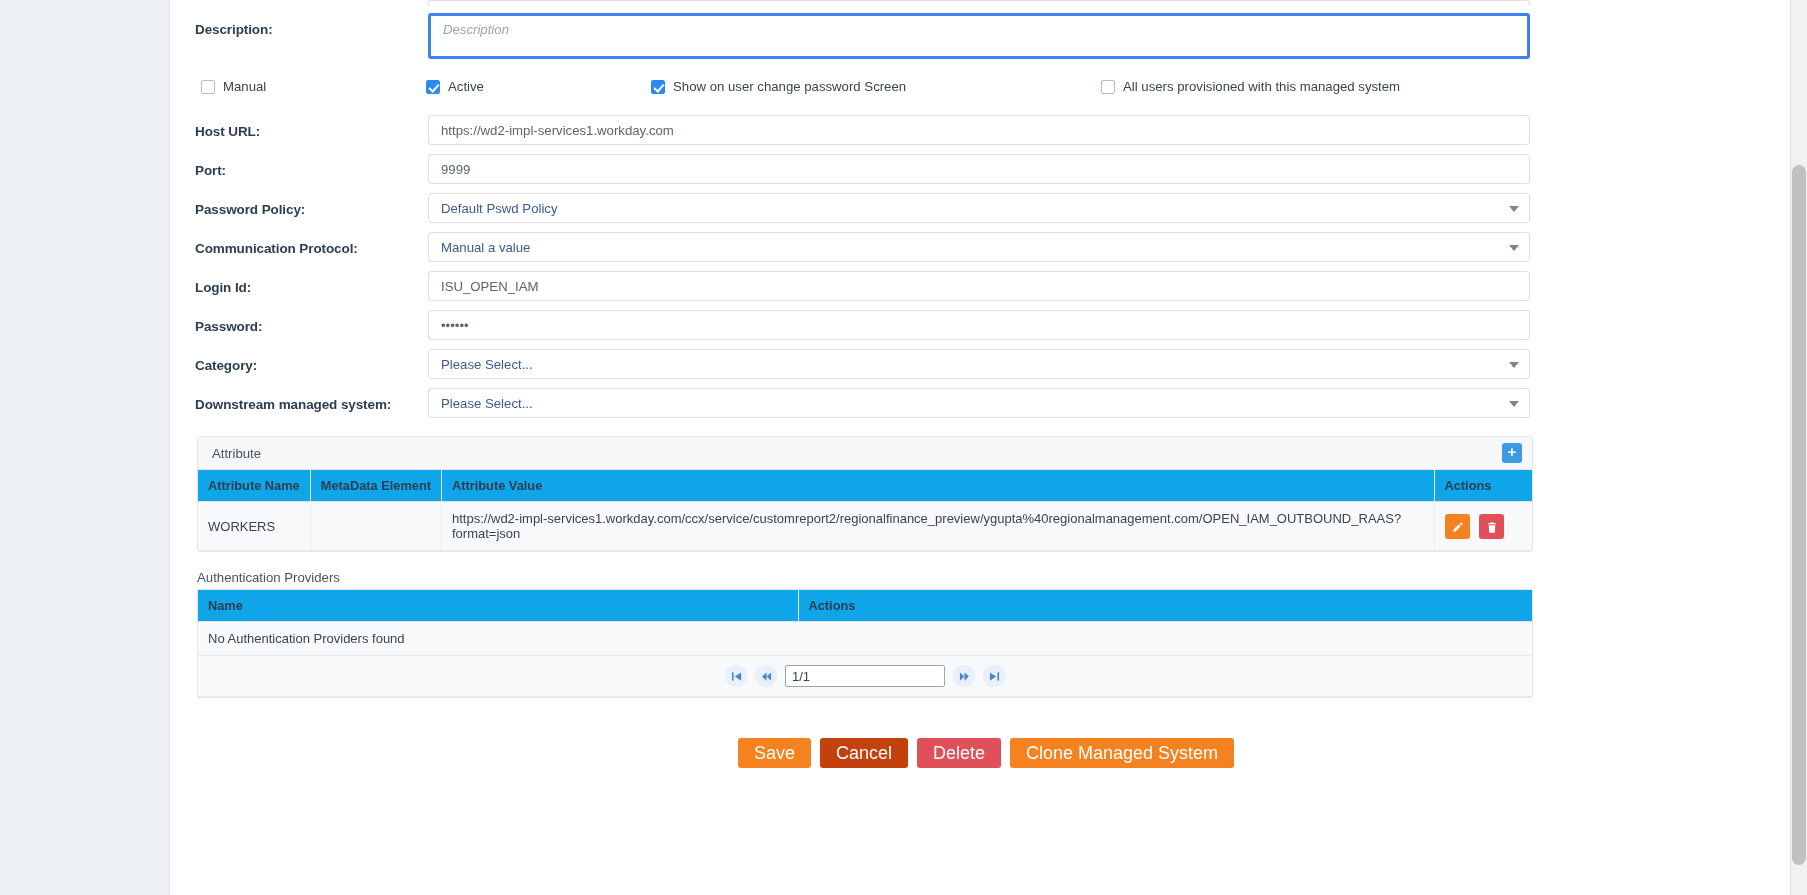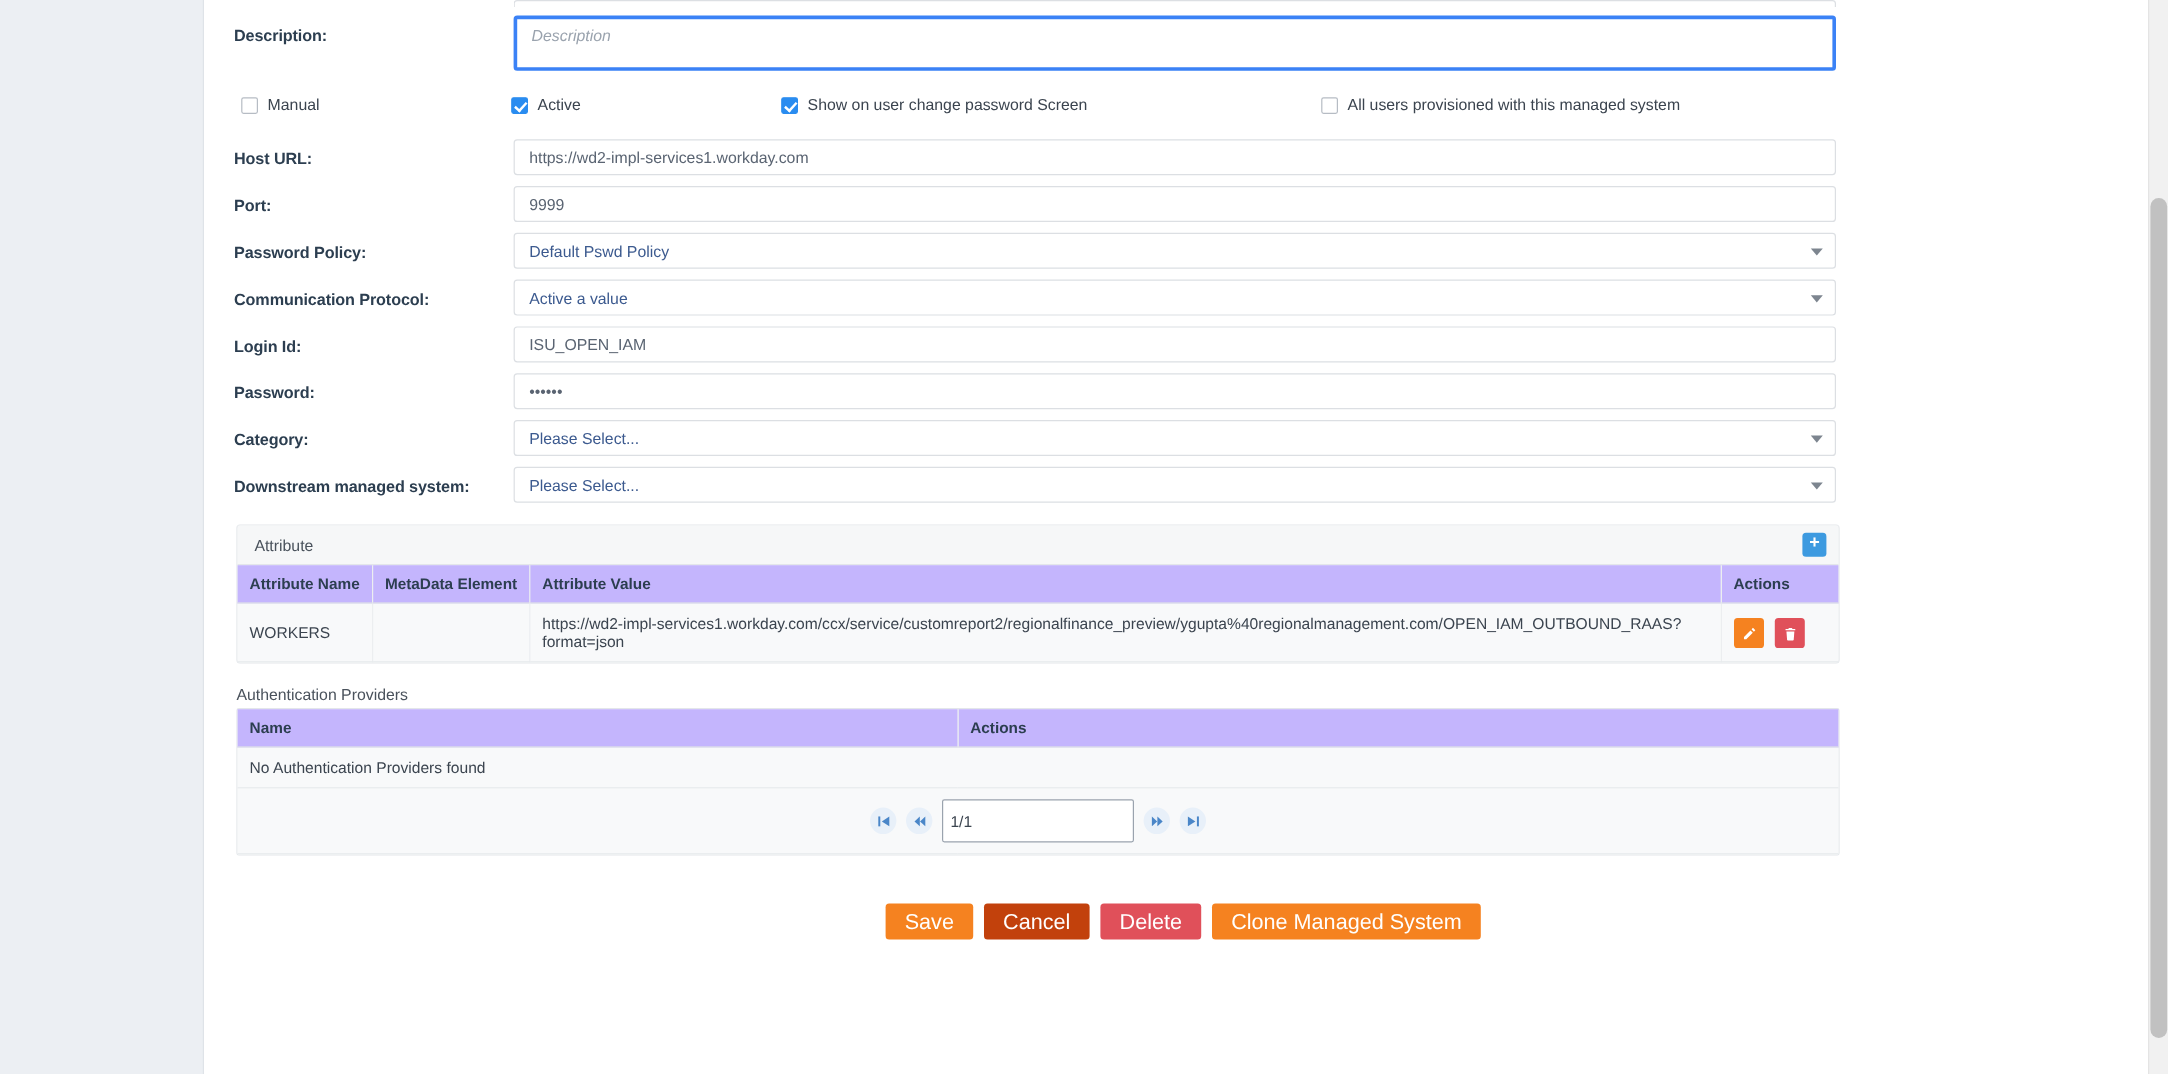--- a/index.html
+++ b/index.html
@@ -215,21 +215,21 @@
     font-size: 13px;
   }
   table.grid th {
     text-align: left;
     font-size: 12.8px;
     font-weight: bold;
     color: #2c3e50;
     padding: 8px 10px;
     border-bottom: 1px solid #dfe3e7;
     border-right: 1px solid #eceef0;
-    background: #c4b5fd;
+    background: #0ea5e9;
     white-space: nowrap;
   }
   table.grid td {
     padding: 9px 10px;
     border-bottom: 1px solid #e7eaed;
     border-right: 1px solid #eceef0;
     color: #3b444f;
     font-size: 13px;
     background: #f8f9fa;
     vertical-align: middle;
@@ -291,21 +291,21 @@
     border-radius: 50%;
     background: #e8f0f9;
     display: flex;
     align-items: center;
     justify-content: center;
     cursor: pointer;
   }
   .pg-btn svg { display: block; }
   .pg-input {
     width: 160px;
-    height: 36px;
+    height: 22px;
     border: 1px solid #9aa3ae;
     border-radius: 2px;
     padding: 0 6px;
     font-size: 13px;
     color: #3b444f;
     font-family: "Liberation Sans", sans-serif;
     outline: none;
   }
 
   
@@ -394,21 +394,21 @@
           <span class="select-text">Default Pswd Policy</span>
           <span class="caret"></span>
         </div>
       </div>
     </div>
 
     <div class="form-row">
       <div class="form-label">Communication Protocol:</div>
       <div class="field-wrap">
         <div class="select-box">
-          <span class="select-text">Active a value</span>
+          <span class="select-text">Manual a value</span>
           <span class="caret"></span>
         </div>
       </div>
     </div>
 
     <div class="form-row">
       <div class="form-label">Login Id:</div>
       <div class="field-wrap">
         <input class="txt" type="text" value="ISU_OPEN_IAM" style="">
       </div>

